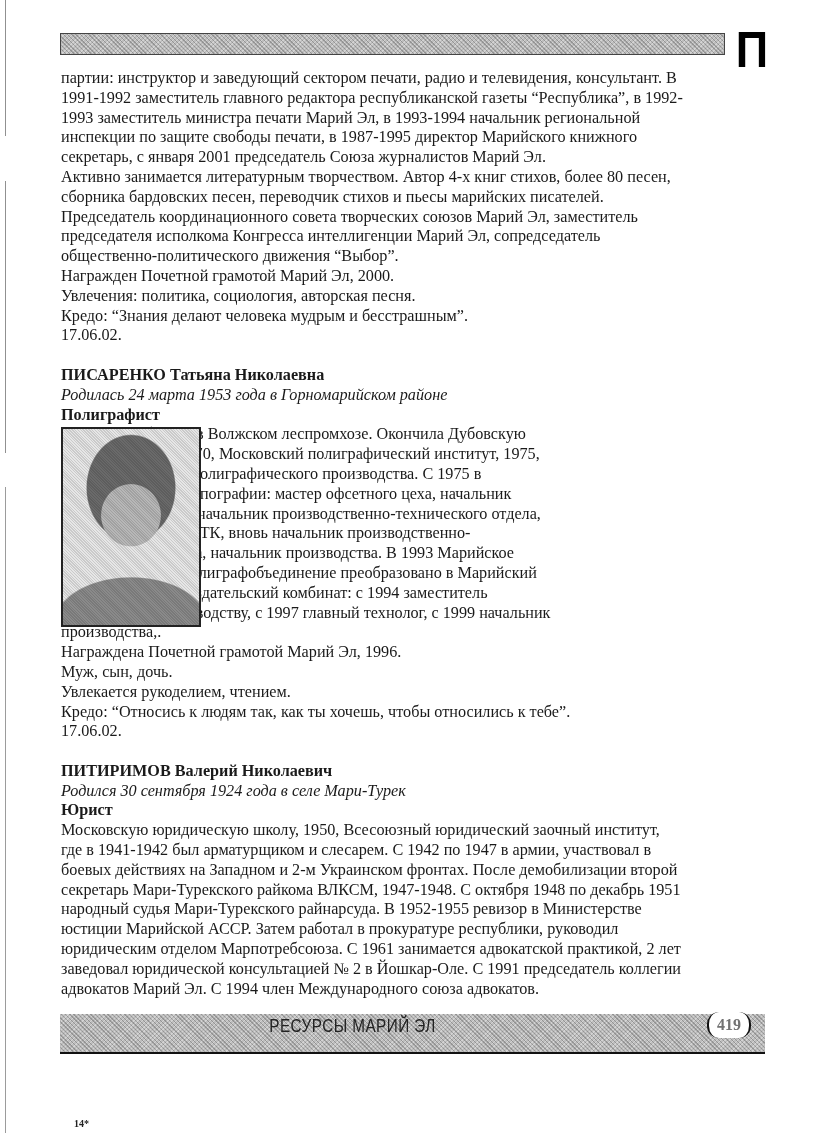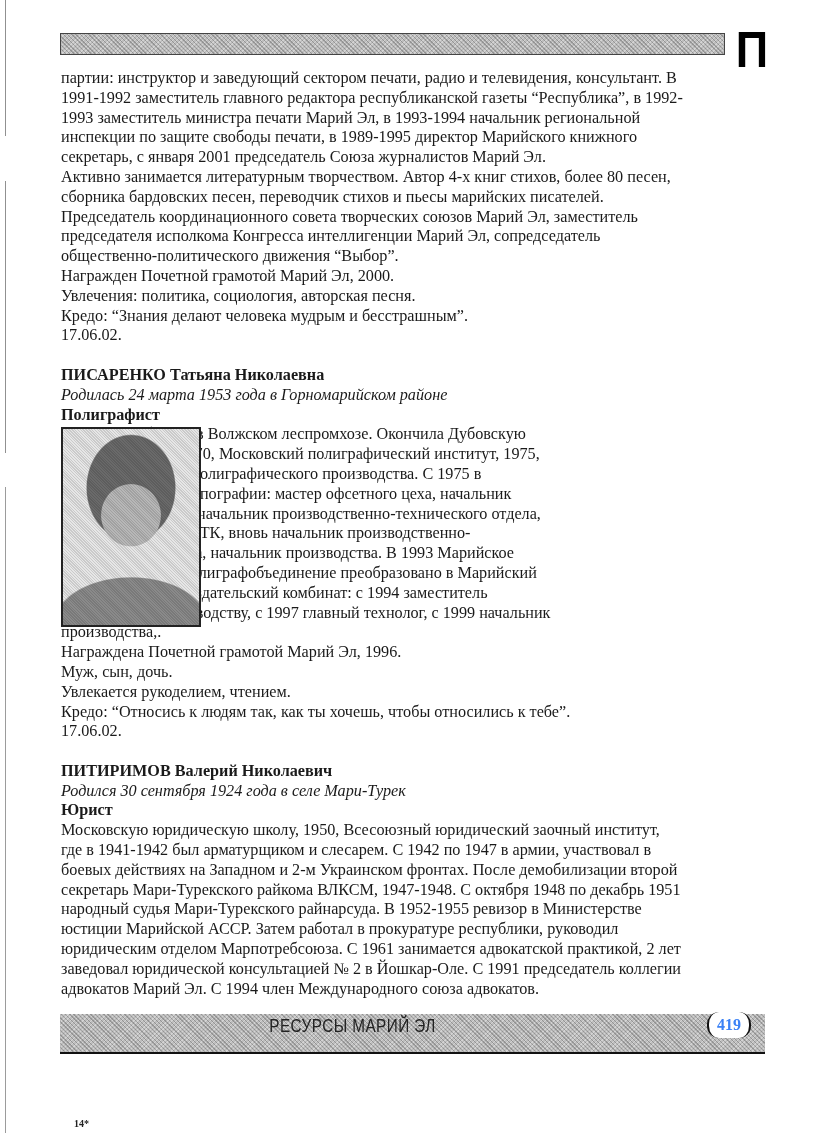--- a/index.html
+++ b/index.html
@@ -61,42 +61,42 @@
   .footer-title {
     position: absolute; left: 0; right: 120px; top: 0; text-align: center;
     font-family: "Liberation Sans", "DejaVu Sans", sans-serif;
     font-size: 18px; line-height: 24px; color: #222; letter-spacing: .5px;
     transform: scaleX(0.85);
   }
   .page-number {
     position: absolute; right: 14px; top: -2px; width: 40px; height: 26px;
     background: #fff; border-left: 2px solid #111; border-right: 2px solid #111;
     border-radius: 12px; text-align: center;
-    font-weight: bold; font-size: 16px; line-height: 26px; color: #3b82f6;
+    font-weight: bold; font-size: 16px; line-height: 26px; color: #737373;
   }
   .signature-mark {
     position: absolute; left: 74px; top: 1118px;
     font-size: 10px; font-weight: bold; color: #222;
   }
 </style>
 </head>
 <body>
 
 <div class="scan-edge"></div>
 
 <div class="header-bar hatch"></div>
 <div class="section-letter">П</div>
 
 <div class="content">
 
   <p>
     <span class="line">партии: инструктор и заведующий сектором печати, радио и телевидения, консультант. В</span>
     <span class="line">1991-1992 заместитель главного редактора республиканской газеты “Республика”, в 1992-</span>
     <span class="line">1993 заместитель министра печати Марий Эл, в 1993-1994 начальник региональной</span>
-    <span class="line">инспекции по защите свободы печати, в 1989-1995 директор Марийского книжного</span>
+    <span class="line">инспекции по защите свободы печати, в 1987-1995 директор Марийского книжного</span>
     <span class="line">секретарь, с января 2001 председатель Союза журналистов Марий Эл.</span>
     <span class="line">Активно занимается литературным творчеством. Автор 4-х книг стихов, более 80 песен,</span>
     <span class="line">сборника бардовских песен, переводчик стихов и пьесы марийских писателей.</span>
     <span class="line">Председатель координационного совета творческих союзов Марий Эл, заместитель</span>
     <span class="line">председателя исполкома Конгресса интеллигенции Марий Эл, сопредседатель</span>
     <span class="line">общественно-политического движения “Выбор”.</span>
     <span class="line">Награжден Почетной грамотой Марий Эл, 2000.</span>
     <span class="line">Увлечения: политика, социология, авторская песня.</span>
     <span class="line">Кредо: “Знания делают человека мудрым и бесстрашным”.</span>
     <span class="line">17.06.02.</span>

